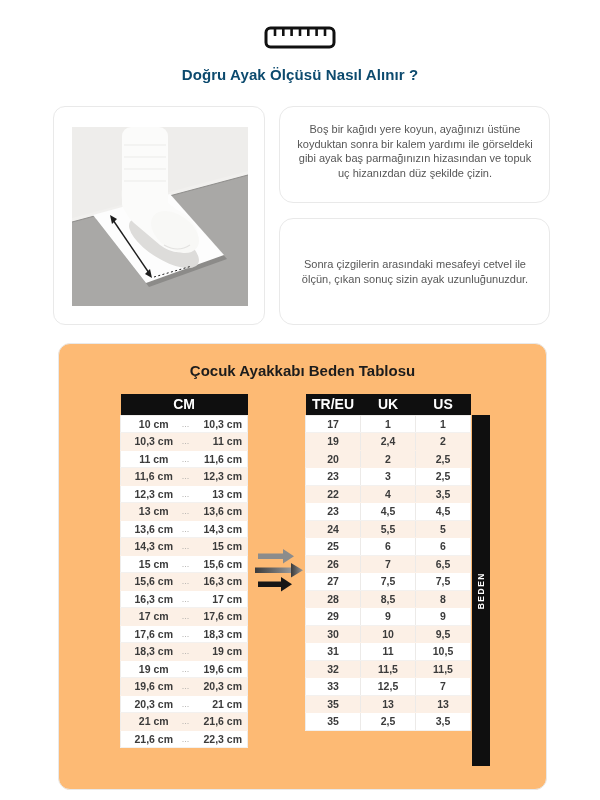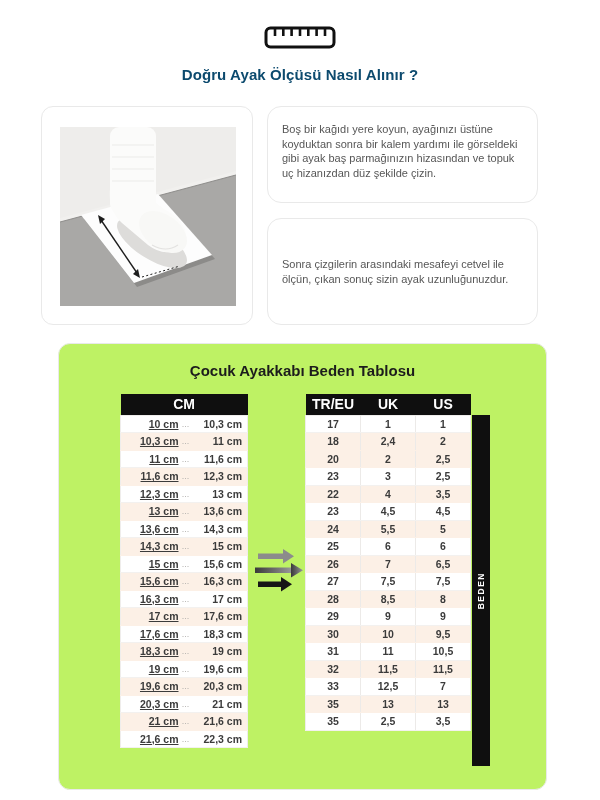--- a/index.html
+++ b/index.html
@@ -11,48 +11,48 @@
   *{margin:0;padding:0;box-sizing:border-box;}
   html,body{background:#ffffff;}
   body{font-family:"Liberation Sans","DejaVu Sans",sans-serif;}
   #page{position:relative;width:600px;height:800px;background:#fff;overflow:hidden;}
 
   
   .ruler-wrap{position:absolute;top:26px;left:0;width:100%;display:flex;justify-content:center;}
   .page-title{position:absolute;top:66px;left:0;width:100%;text-align:center;
     font-size:15px;font-weight:bold;color:#0c4a6e;letter-spacing:.1px;}
 
-  .guide-section{position:absolute;top:106px;left:41px;width:497px;height:278px;}
+  .guide-section{position:absolute;top:106px;left:53px;width:497px;height:278px;text-align:center;}
   .photo-card{position:absolute;left:0;top:0;width:212px;height:219px;
     border:1px solid var(--card-border);border-radius:12px;overflow:hidden;background:#fff;}
   .photo-card svg{position:absolute;left:18px;top:20px;}
 
   .step-card{position:absolute;left:226px;width:271px;
     border:1px solid var(--card-border);border-radius:14px;background:#fff;display:flex;align-items:flex-start;}
   .step-card.one{top:0;height:97px;}
   .step-card.two{top:112px;height:107px;align-items:center;}
   .step-card p{padding:15px 13px 10px 14px;font-size:11px;line-height:14.6px;color:#565656;}
   .step-card.two p{padding:10px 13px 10px 14px;}
 
   
   .table-card{position:absolute;top:343px;left:58px;width:489px;height:447px;
-    border:1px solid var(--card-border);border-radius:12px;background:#bef264;}
+    border:1px solid var(--card-border);border-radius:12px;background:#fdba74;}
   .table-title{position:absolute;top:18px;left:0;width:100%;text-align:center;
     font-size:15px;font-weight:bold;color:#1c1c1c;}
 
   table{border-collapse:collapse;table-layout:fixed;position:absolute;top:50px;}
   th{background:var(--header-bg);color:#fff;font-size:14px;font-weight:bold;height:21px;text-align:center;}
   td{height:17.5px;font-size:10.5px;font-weight:bold;color:var(--ink);background:#fff;
      border-bottom:1px solid #f3f1ef;white-space:nowrap;}
   tr.alt td{background:var(--row-alt);border-bottom:1px solid #fcf0e6;}
   tbody{border:1px solid #efedeb;}
 
   .cm-table{left:61px;width:127px;}
   .cm-table col.c1{width:58px}.cm-table col.c2{width:14px}.cm-table col.c3{width:55px}
-  .cm-table td.c-from{text-align:right;padding-left:8px;text-decoration:underline;}
+  .cm-table td.c-from{text-align:center;padding-left:8px;}
   .cm-table td.c-dots{text-align:center;color:#b3b0ad;font-size:9px;font-weight:normal;}
   .cm-table td.c-to{text-align:right;padding-right:5px;}
 
   .size-table{left:246px;width:165px;}
   .size-table col{width:55px;}
   .size-table td{text-align:center;}
   .size-table td + td{border-left:1px solid #eceae8;}
 
   .beden-bar{position:absolute;left:413px;top:71px;width:18px;height:351px;background:var(--header-bg);
     display:flex;align-items:center;justify-content:center;}
@@ -279,21 +279,21 @@
           <th>US</th>
         </tr>
       </thead>
       <tbody>
           <tr class="">
             <td class="">17</td>
             <td class="">1</td>
             <td class="">1</td>
           </tr>
           <tr class="alt">
-            <td class="">18</td>
+            <td class="">19</td>
             <td class="">2,4</td>
             <td class="">2</td>
           </tr>
           <tr class="alt">
             <td class="">20</td>
             <td class="">2</td>
             <td class="">2,5</td>
           </tr>
           <tr class="">
             <td class="">23</td>

